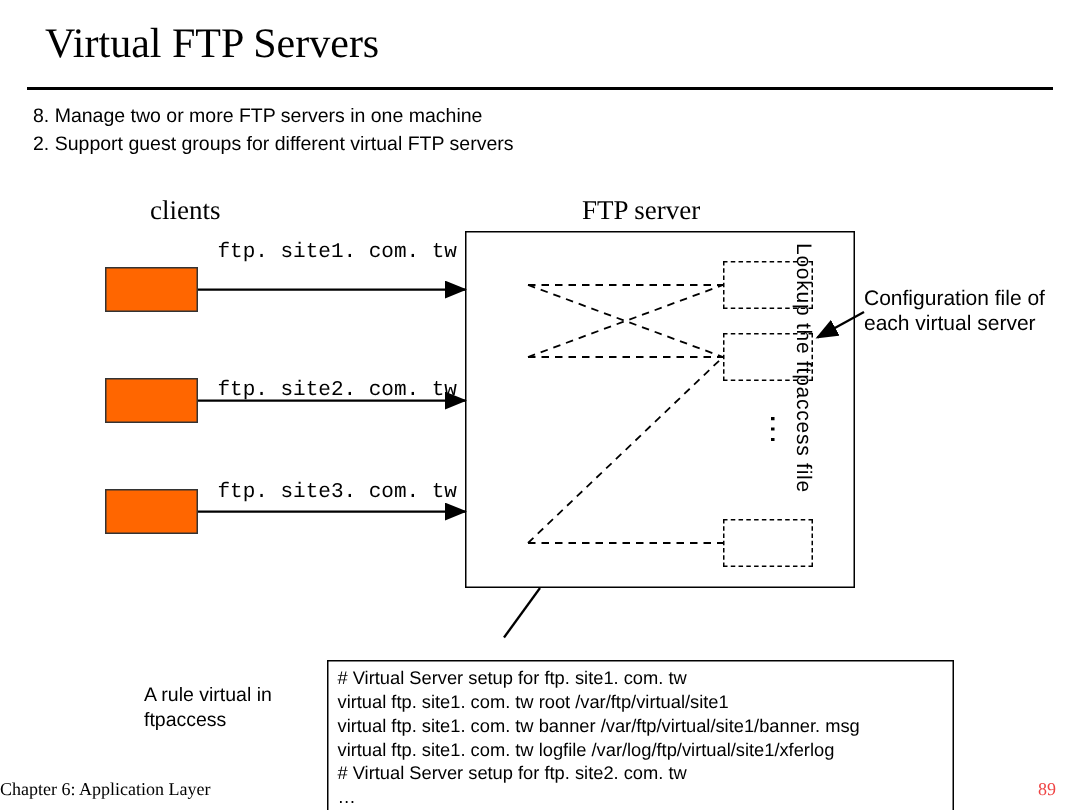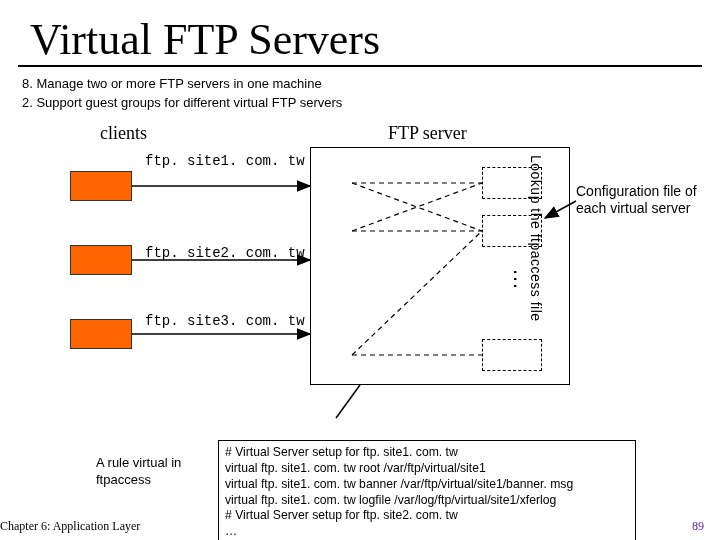--- a/index.html
+++ b/index.html
@@ -5,40 +5,40 @@
   * { box-sizing: border-box; margin: 0; padding: 0; }
   body {
     width: 720px;
     height: 540px;
     font-family: "Times New Roman", serif;
     background: #fff;
     position: relative;
     overflow: hidden;
   }
   .title {
-    font-size: 44px;
-    padding: 14px 0 0 30px;
+    font-size: 28px;
+    padding: 14px 0 12px 30px;
     color: #000;
   }
   .hr {
     border: none;
     border-top: 2px solid #000;
     margin: 0 18px 0 18px;
   }
   .intro {
     font-family: Arial, sans-serif;
     font-size: 13px;
     padding: 8px 0 0 22px;
     line-height: 1.45;
   }
   .stage {
     position: relative;
     width: 100%;
     height: 320px;
-    margin-top: 10px;
+    margin-top: 24px;
   }
   .stage > * { position: absolute; }
   .head-clients { left: 100px; top: 0; font-size: 18px; }
   .head-server  { left: 388px; top: 0; font-size: 18px; }
   .server-box {
     left: 310px; top: 24px; width: 260px; height: 238px;
     border: 1.5px solid #000;
   }
   .client {
     width: 62px; height: 30px; background: #ff6600;
@@ -84,21 +84,21 @@
     padding: 4px 6px; line-height: 1.3;
     white-space: pre-line;
   }
   .footer {
     position: absolute; left: 0; bottom: 6px; width: 100%;
     text-align: left;
     font-size: 12px;
   }
   .pagenum {
     position: absolute; right: 16px; bottom: 6px;
-    font-size: 12px; color: #4c1d95;
+    font-size: 12px; color: #ef4444;
   }
 </style>
 </head>
 <body>
 
 <div class="title">Virtual FTP Servers</div>
 <hr class="hr">
 <div class="intro">
   <div>8. Manage two or more  FTP servers in one machine</div>
   <div>2. Support guest groups for different virtual FTP servers</div>

